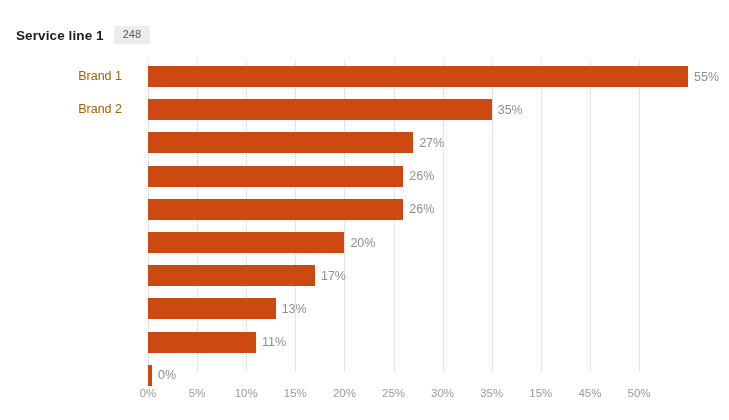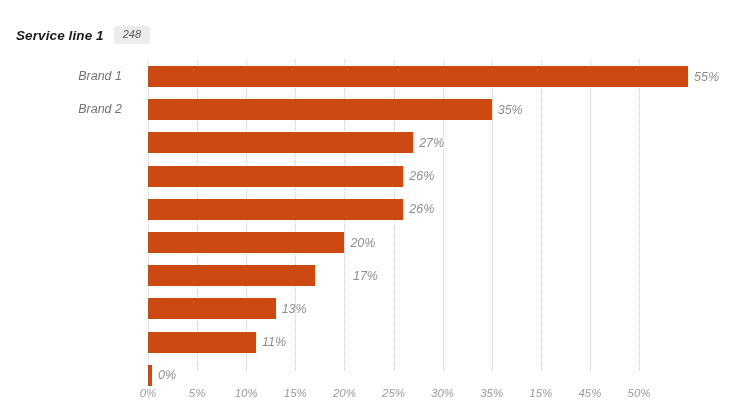--- a/index.html
+++ b/index.html
@@ -14,21 +14,20 @@
     overflow: hidden;
     position: relative;
   }
 
   #chart-root {
     position: absolute;
     left: 0; top: 0;
     width: 729px;
     height: 351px;
     background: #ffffff;
-    font-style: italic;
   }
 
   
   .chart-header {
     position: absolute;
     left: 16px;
     top: 24px;
     height: 22px;
     display: flex;
     align-items: center;
@@ -109,21 +108,21 @@
     top: 60px;
     width: 133px;
     height: 311px;
   }
   .cat-label {
     position: absolute;
     right: 0;
     height: 21px;
     line-height: 21px;
     font-size: 12.5px;
-    color: #737373;
+    color: #a16207;
     white-space: nowrap;
     text-align: right;
     width: 100%;
     padding-right: 11px;
     box-sizing: border-box;
   }
 
   
   .x-axis {
     position: absolute;
@@ -189,21 +188,21 @@
           <span class="bar-label">26%</span>
         </div>
         <div class="bar-row" style="top: 138.8px;">
           <div class="bar" style="width: 255.32px; background: rgb(204, 74, 18);"></div>
           <span class="bar-label">26%</span>
         </div>
         <div class="bar-row" style="top: 172px;">
           <div class="bar" style="width: 196.4px; background: rgb(204, 74, 18);"></div>
           <span class="bar-label">20%</span>
         </div>
-        <div class="bar-row" style="top: 205.2px; gap: 32px;">
+        <div class="bar-row" style="top: 205.2px;">
           <div class="bar" style="width: 166.94px; background: rgb(204, 74, 18);"></div>
           <span class="bar-label">17%</span>
         </div>
         <div class="bar-row" style="top: 238.4px;">
           <div class="bar" style="width: 127.66px; background: rgb(204, 74, 18);"></div>
           <span class="bar-label">13%</span>
         </div>
         <div class="bar-row" style="top: 271.6px;">
           <div class="bar" style="width: 108.02px; background: rgb(204, 74, 18);"></div>
           <span class="bar-label">11%</span>

